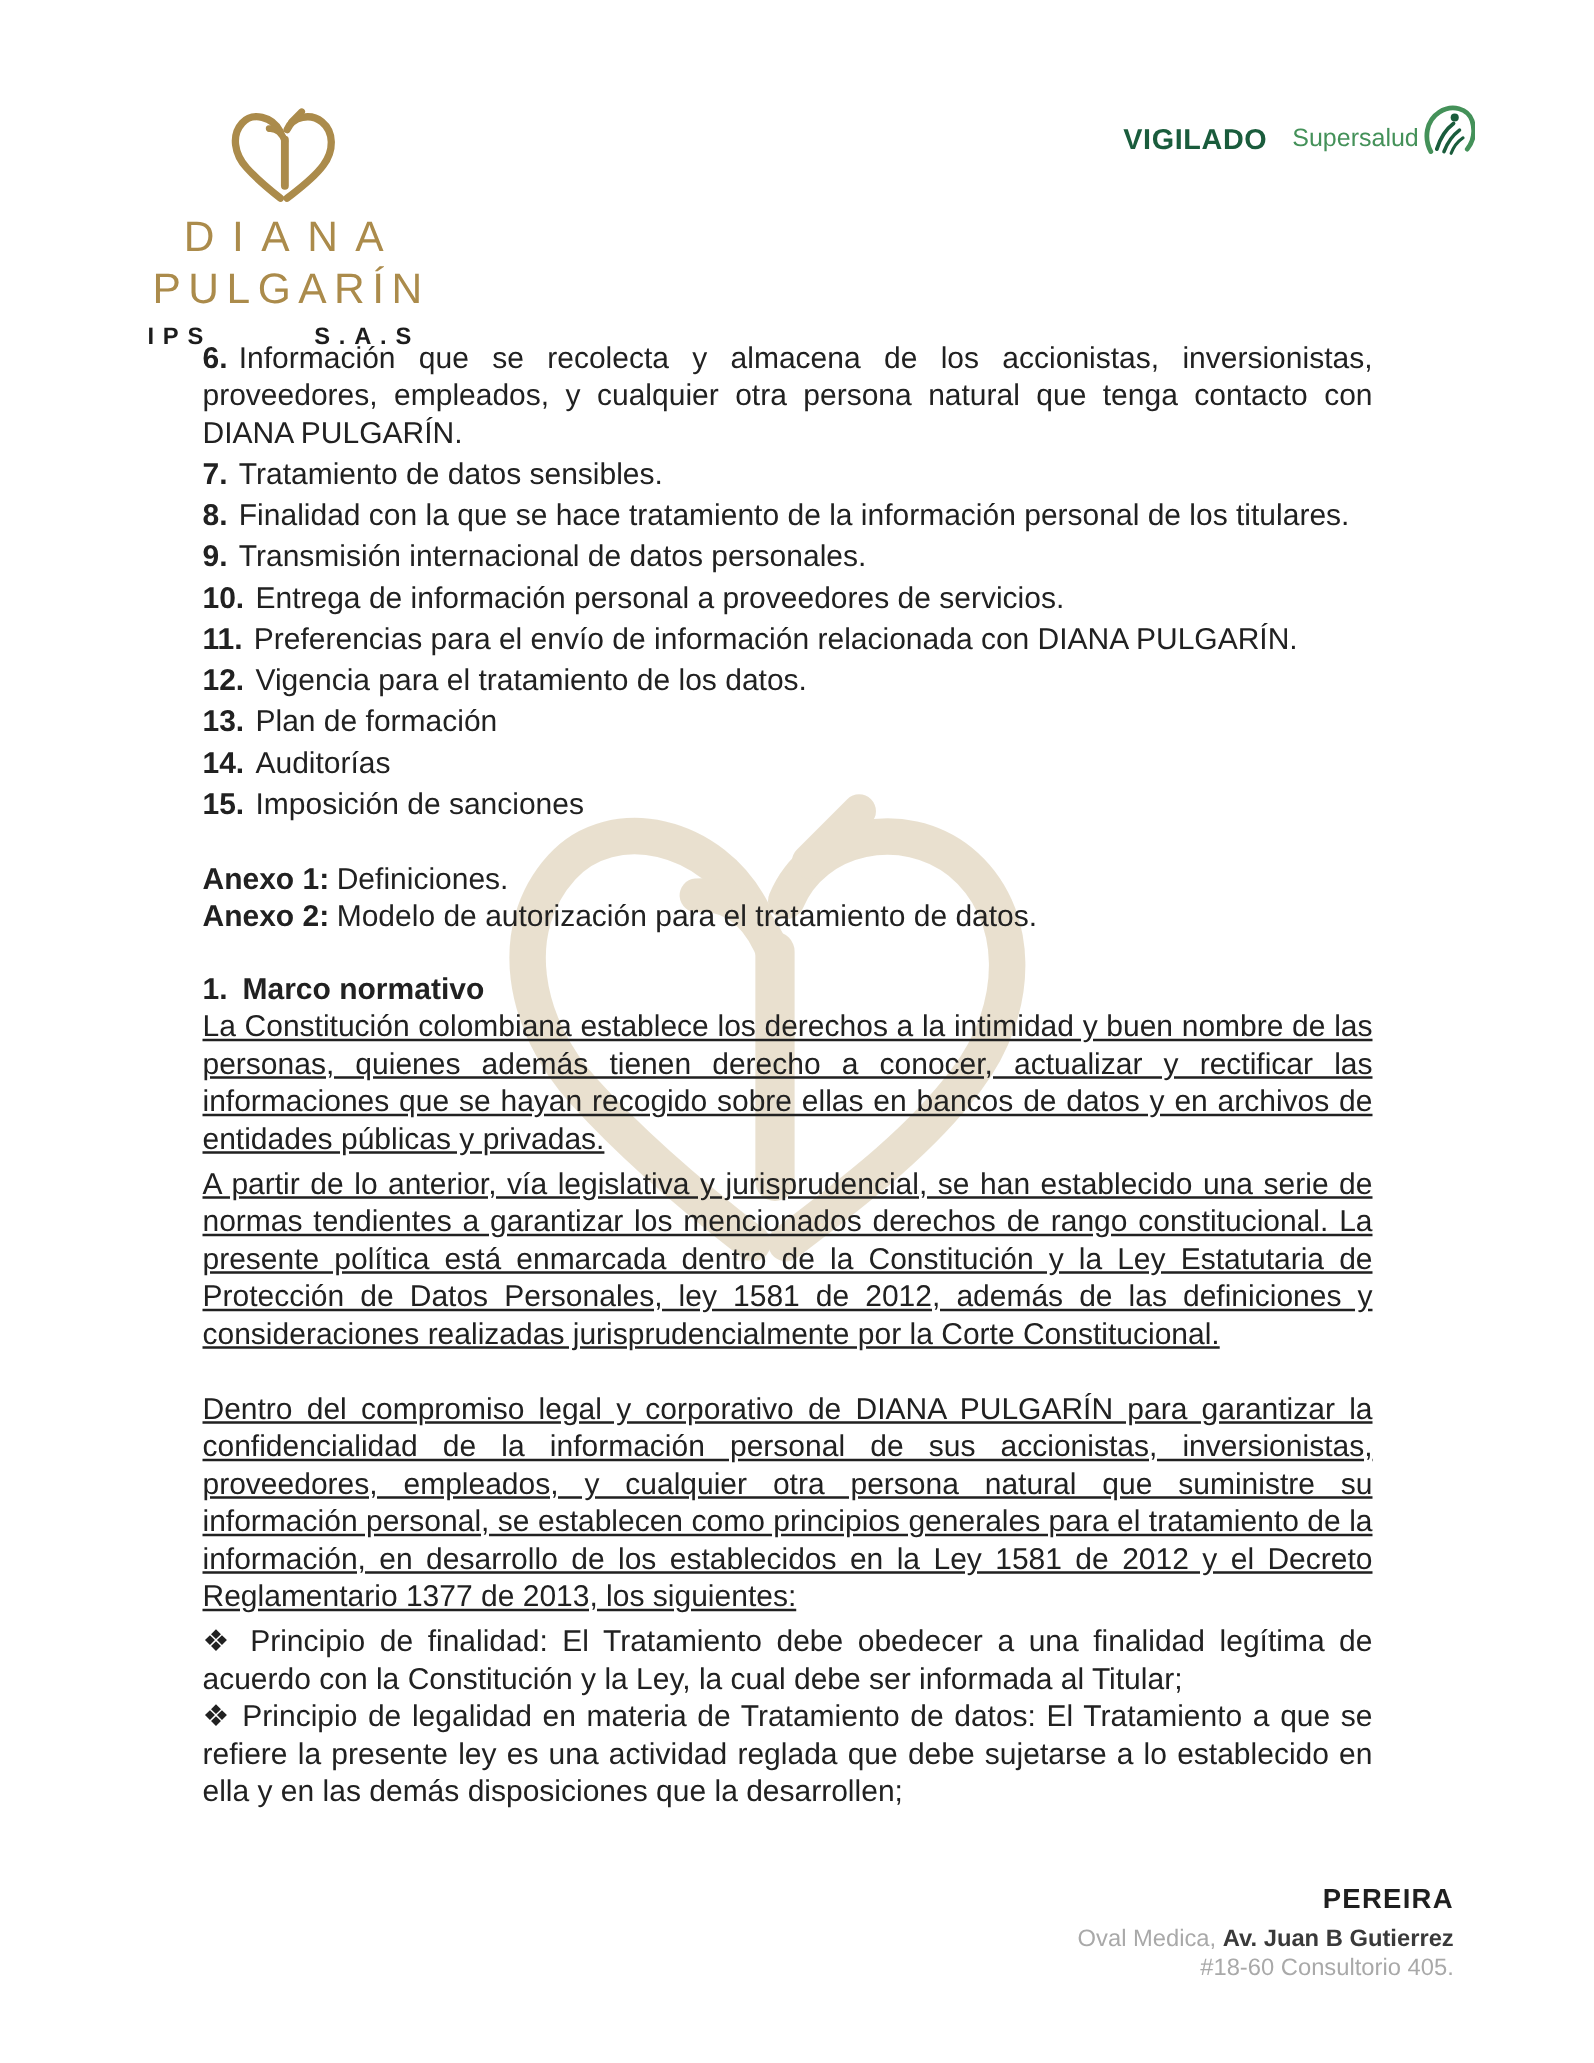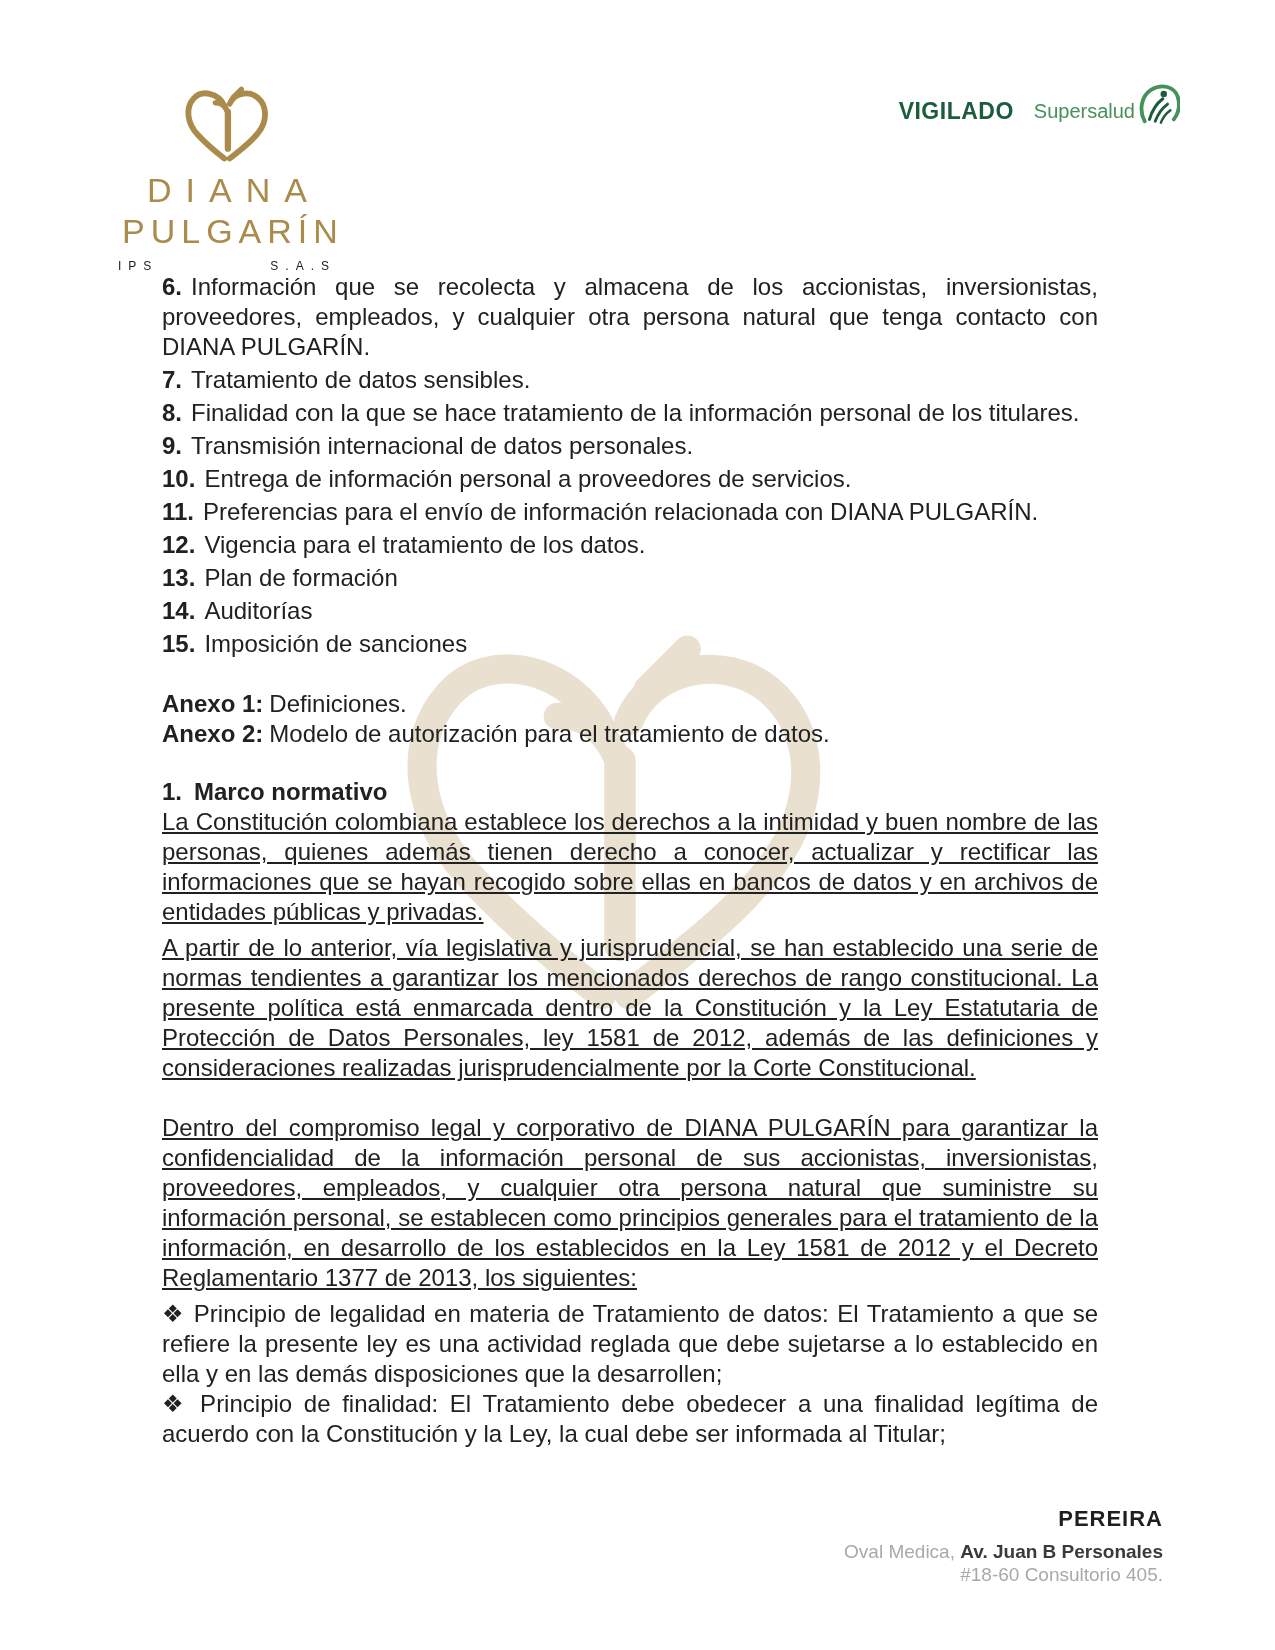--- a/index.html
+++ b/index.html
@@ -8,21 +8,21 @@
     color:#212121;font-family:"Liberation Sans","DejaVu Sans",sans-serif;
   }
   
   .watermark{position:absolute;left:378px;top:622px;width:475px;height:395px;z-index:0;opacity:.26;}
   
   .brand{position:absolute;left:116px;top:84px;width:222px;text-align:center;z-index:2;}
   .brand-heart{display:block;margin:0 auto;}
   .brand-line1{font-size:34px;letter-spacing:14px;padding-left:14px;color:#AB8B4B;margin-top:8px;font-weight:400;}
   .brand-line2{font-size:34px;letter-spacing:6px;padding-left:6px;color:#AB8B4B;margin-top:2px;font-weight:400;}
   .brand-sub{display:flex;justify-content:space-between;margin-top:8px;padding:0 2px;
-    font-size:12px;font-weight:400;color:#1c1c1c;letter-spacing:7px;}
+    font-size:19px;font-weight:700;color:#1c1c1c;letter-spacing:7px;}
   
   .vigilado{position:absolute;right:95px;top:92px;display:flex;align-items:center;z-index:2;}
   .v-bold{color:#1A5C3C;font-weight:700;font-size:23px;letter-spacing:.5px;}
   .v-reg{color:#449159;font-weight:400;font-size:20px;margin-left:20px;}
   .supersalud-icon{margin-left:3px;margin-top:-12px;}
   
   .bodytext{position:absolute;left:162px;top:272px;width:936px;z-index:1;
     font-size:24px;line-height:30px;text-align:justify;}
   .li{margin:0 0 3px 0;}
   .li .num{font-weight:700;margin-right:9px;}
@@ -112,29 +112,29 @@
     </div>
 
     <section class="sec">
       <h2 class="sec-h"><span class="h-num">1.</span><span>Marco normativo</span></h2>
       <p class="para">La Constitución colombiana establece los derechos a la intimidad y buen nombre de las personas, quienes además tienen derecho a conocer, actualizar y rectificar las informaciones que se hayan recogido sobre ellas en bancos de datos y en archivos de entidades públicas y privadas.</p>
       <p class="para">A partir de lo anterior, vía legislativa y jurisprudencial, se han establecido una serie de normas tendientes a garantizar los mencionados derechos de rango constitucional. La presente política está enmarcada dentro de la Constitución y la Ley Estatutaria de Protección de Datos Personales, ley 1581 de 2012, además de las definiciones y consideraciones realizadas jurisprudencialmente por la Corte Constitucional.</p>
     </section>
 
     <section class="sec sec2">
       <p class="para">Dentro del compromiso legal y corporativo de DIANA PULGARÍN para garantizar la confidencialidad de la información personal de sus accionistas, inversionistas, proveedores, empleados, y cualquier otra persona natural que suministre su información personal, se establecen como principios generales para el tratamiento de la información, en desarrollo de los establecidos en la Ley 1581 de 2012 y el Decreto Reglamentario 1377 de 2013, los siguientes:</p>
+      <p class="bullet">❖ Principio de finalidad: El Tratamiento debe obedecer a una finalidad legítima de acuerdo con la Constitución y la Ley, la cual debe ser informada al Titular;</p>
       <p class="bullet">❖ Principio de legalidad en materia de Tratamiento de datos: El Tratamiento a que se refiere la presente ley es una actividad reglada que debe sujetarse a lo establecido en ella y en las demás disposiciones que la desarrollen;</p>
-      <p class="bullet">❖ Principio de finalidad: El Tratamiento debe obedecer a una finalidad legítima de acuerdo con la Constitución y la Ley, la cual debe ser informada al Titular;</p>
     </section>
 
   </div>
 
   <div class="office">
     <div class="city">PEREIRA</div>
     <div class="addr">
       <span>Oval Medica,</span>
-      <span class="dark">Av. Juan B Personales</span>
+      <span class="dark">Av. Juan B Gutierrez</span>
     </div>
     <div class="addr">#18-60 Consultorio 405.</div>
   </div>
 
 
 </div>
 
 </body></html>

